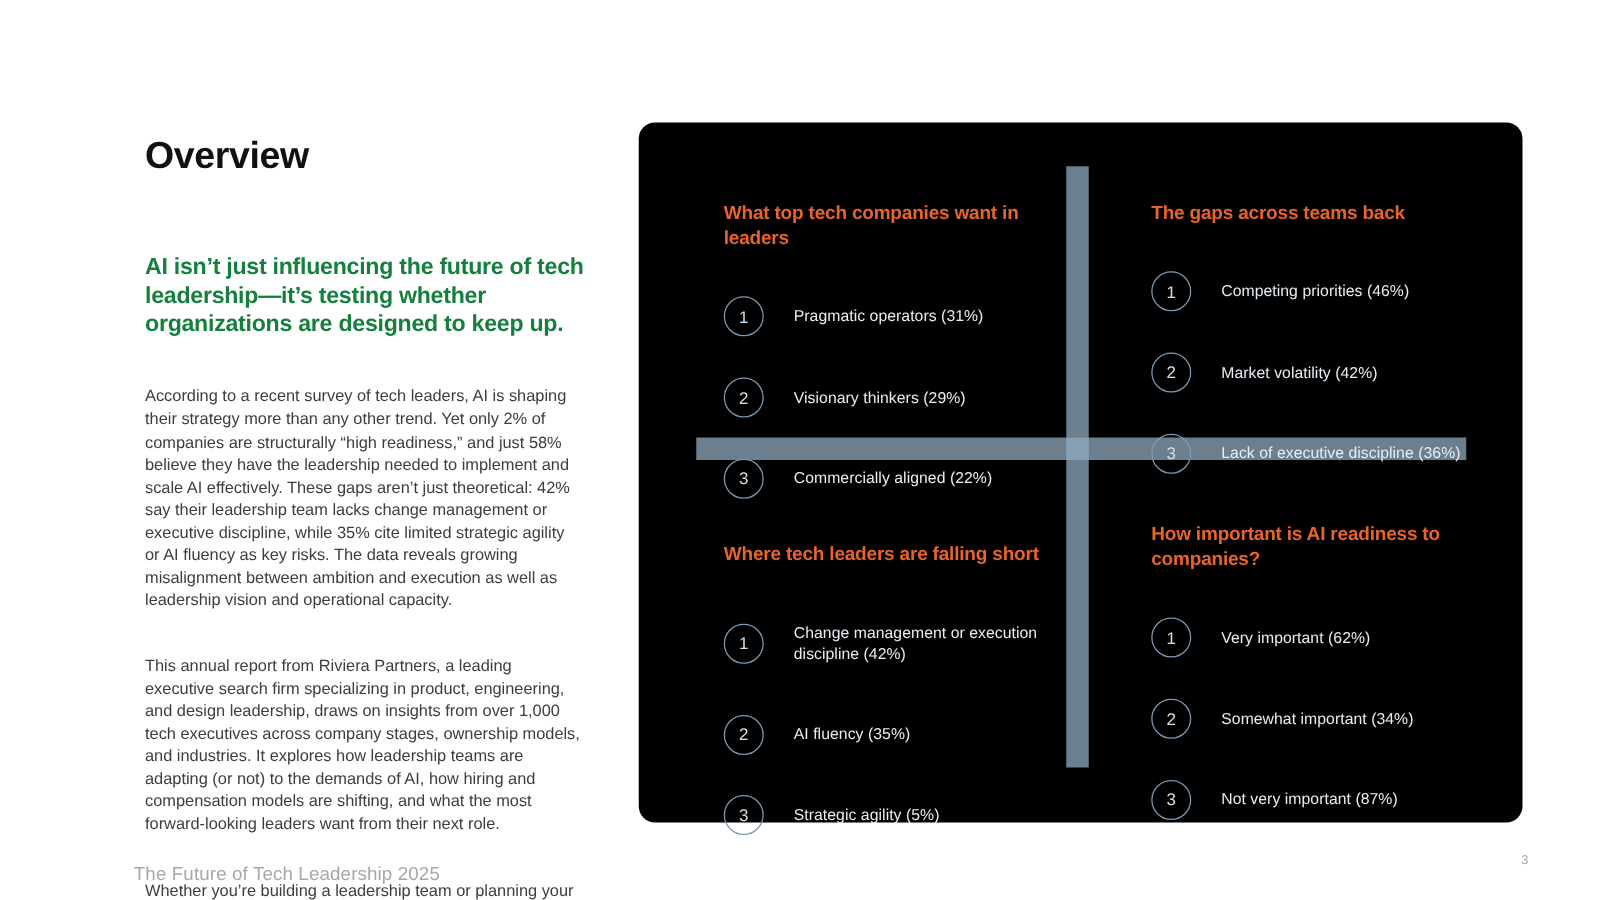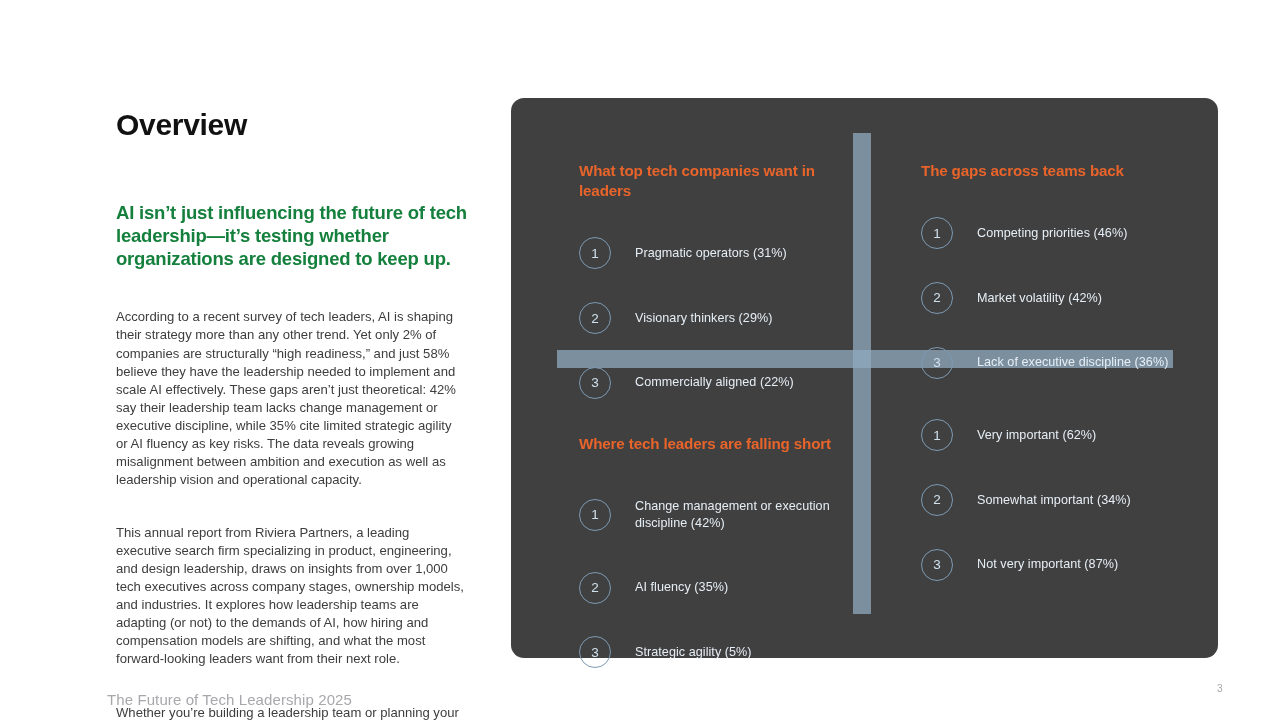--- a/index.html
+++ b/index.html
@@ -72,21 +72,21 @@
     color: #a8a8ac;
   }
 
   
   .panel {
     position: absolute;
     left: 493px;
     top: 80px;
     width: 707px;
     height: 560px;
-    background: #404040;
+    background: #000000;
     border-radius: 13px;
   }
 
   .divider-v {
     position: absolute;
     left: 342px;       
     top: 35px;         
     width: 1px;
     height: 481px;     
     background: #8fa9bf;
@@ -212,20 +212,21 @@
         <div class="item-num">2</div>
         <div class="item-text">AI fluency (35%)</div>
       </div>
       <div class="item">
         <div class="item-num">3</div>
         <div class="item-text">Strategic agility (5%)</div>
       </div>
     </div>
 
     <div class="quad q4">
+      <div class="quad-title">How important is AI readiness to companies?</div>
       <div class="item">
         <div class="item-num">1</div>
         <div class="item-text">Very important (62%)</div>
       </div>
       <div class="item">
         <div class="item-num">2</div>
         <div class="item-text">Somewhat important (34%)</div>
       </div>
       <div class="item">
         <div class="item-num">3</div>

